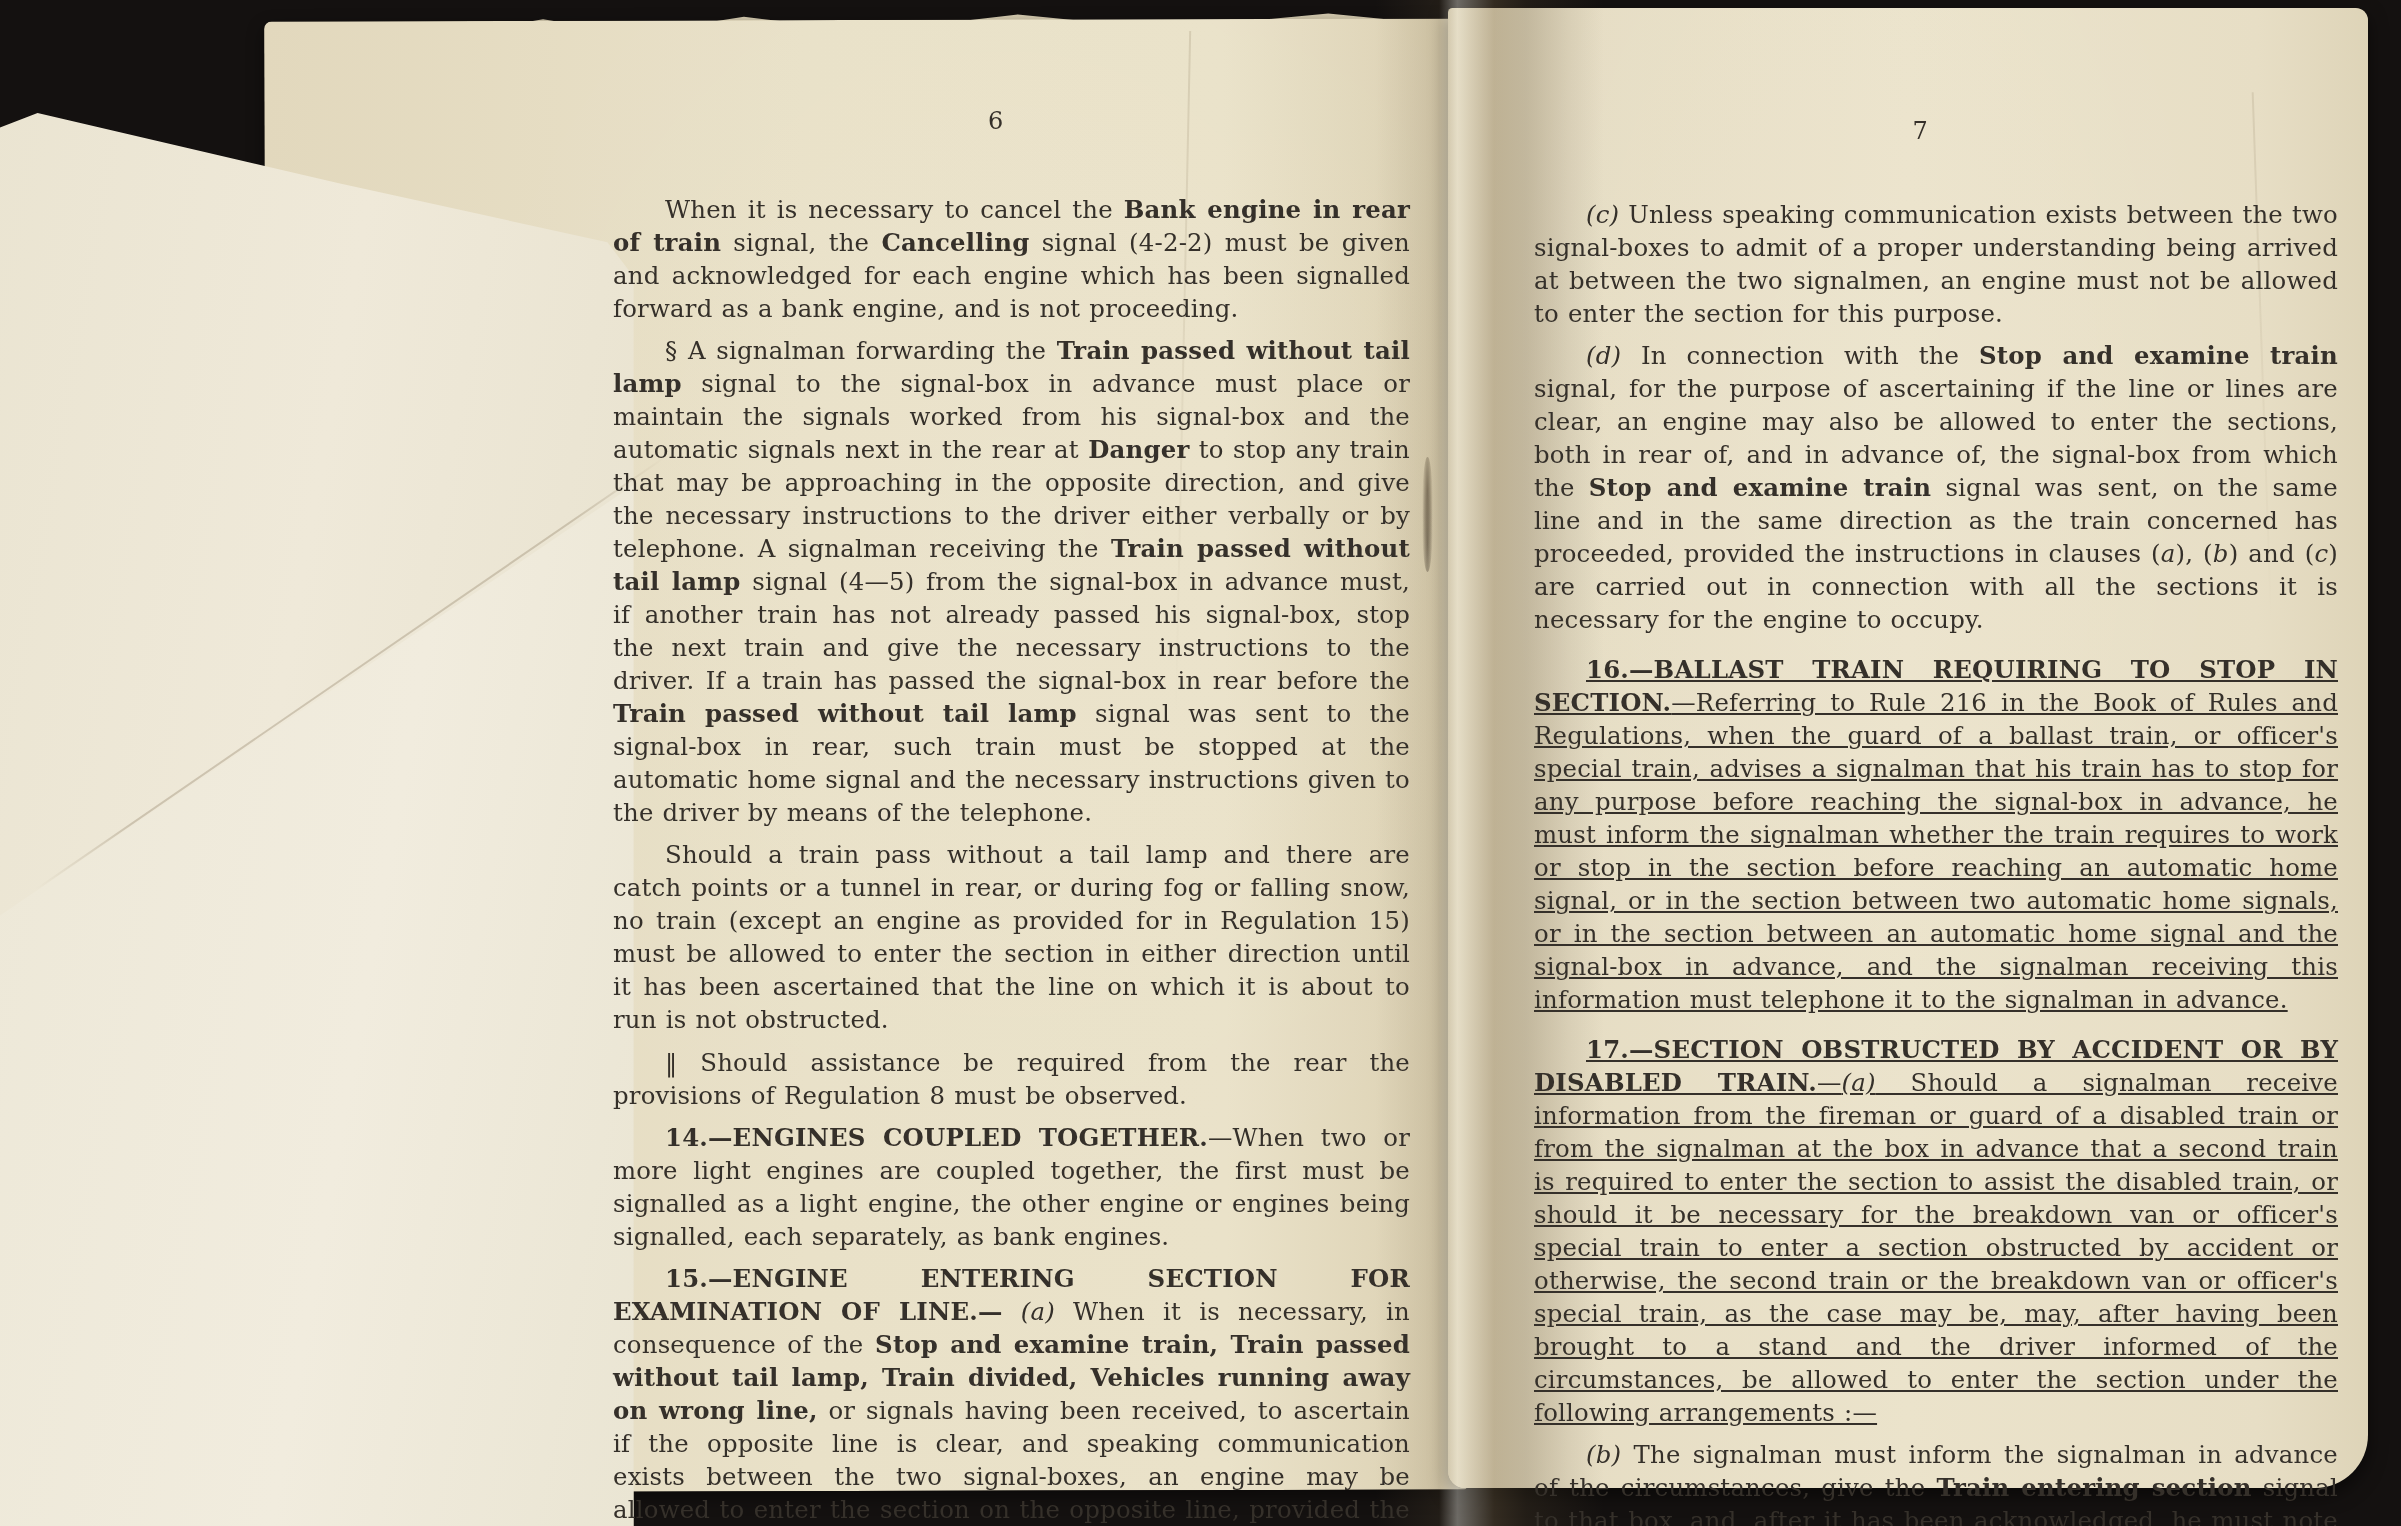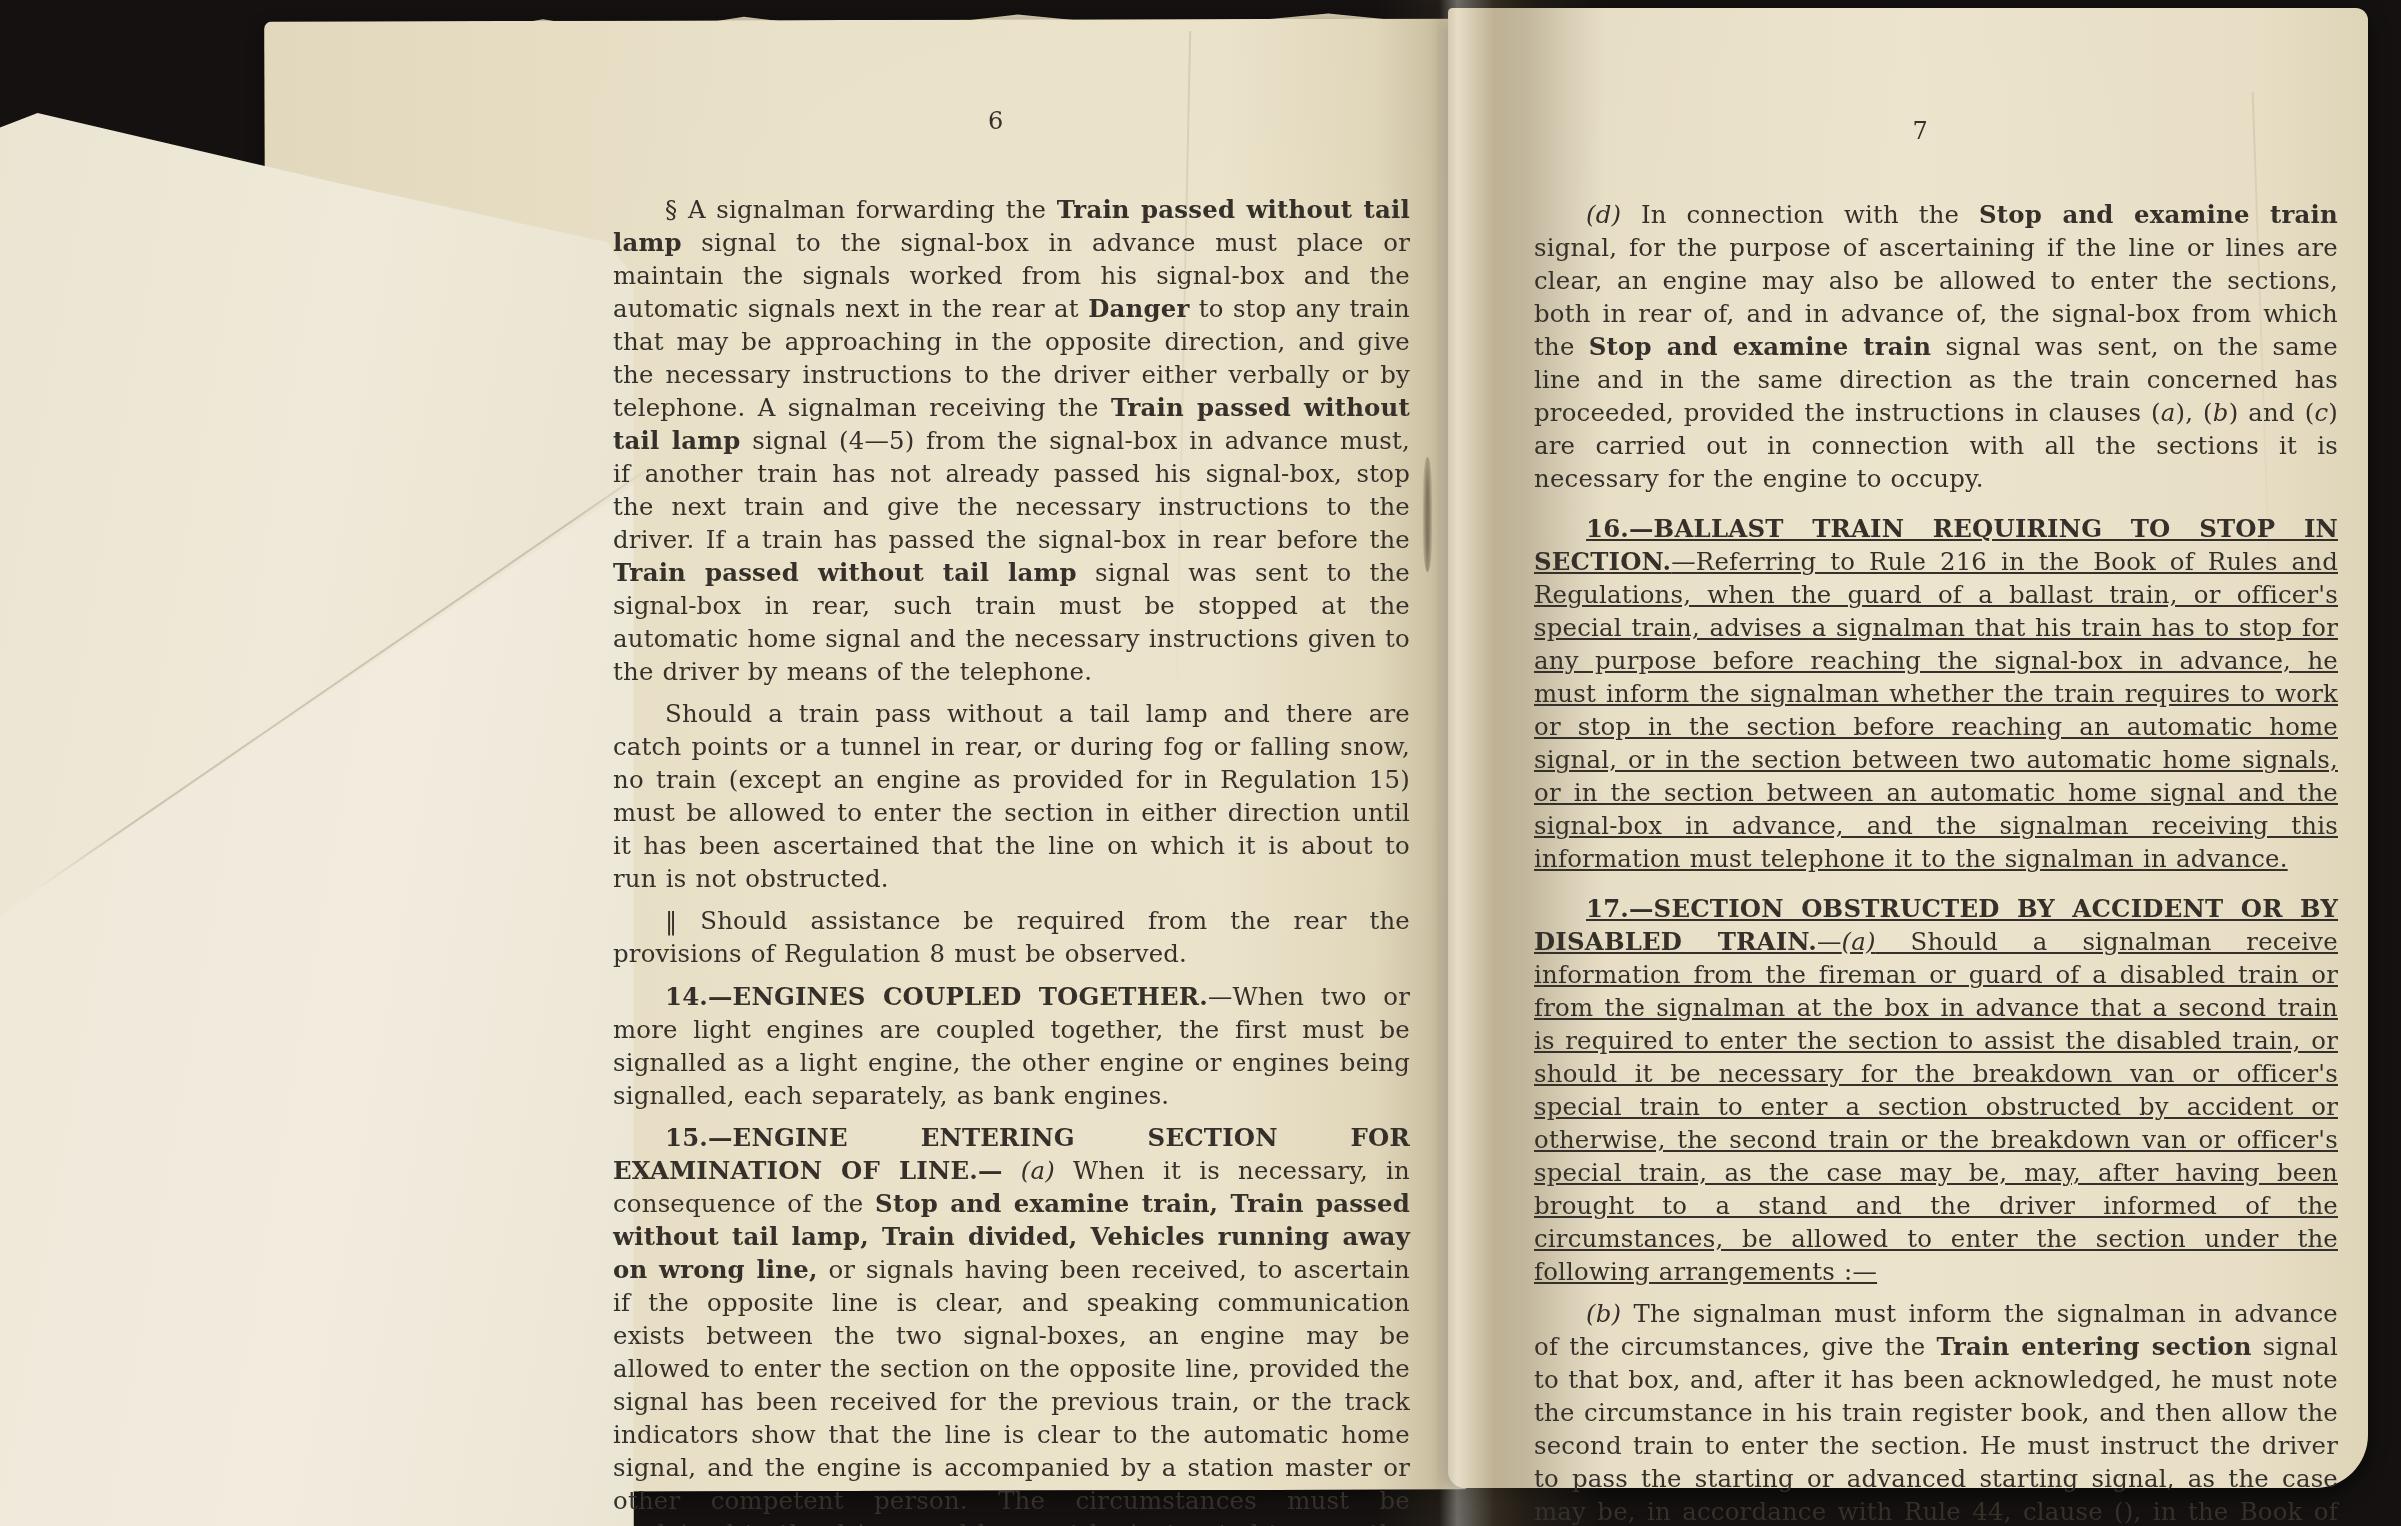--- a/index.html
+++ b/index.html
@@ -118,31 +118,33 @@
 
   <div class="blank-sheet"></div>
   <div class="sheet-seam"></div>
 
   <div class="gutter"></div>
   <div class="gutter-stitch"></div>
 
   <section class="text-col left">
     <div class="page-number">6</div>
     <div class="paragraphs">
+        <p class="para">When it is necessary to cancel the <b>Bank engine in rear of train</b> signal, the <b>Cancelling</b> signal (4-2-2) must be given and acknowledged for each engine which has been signalled forward as a bank engine, and is not proceeding.</p>
         <p class="para">§ A signalman forwarding the <b>Train passed without tail lamp</b> signal to the signal-box in advance must place or maintain the signals worked from his signal-box and the automatic signals next in the rear at <b>Danger</b> to stop any train that may be approaching in the opposite direction, and give the necessary instructions to the driver either verbally or by telephone. A signalman receiving the <b>Train passed without tail lamp</b> signal (4—5) from the signal-box in advance must, if another train has not already passed his signal-box, stop the next train and give the necessary instructions to the driver.  If a train has passed the signal-box in rear before the <b>Train passed without tail lamp</b> signal was sent to the signal-box in rear, such train must be stopped at the automatic home signal and the necessary instructions given to the driver by means of the telephone.</p>
         <p class="para">Should a train pass without a tail lamp and there are catch points or a tunnel in rear, or during fog or falling snow, no train (except an engine as provided for in Regulation 15) must be allowed to enter the section in either direction until it has been ascertained that the line on which it is about to run is not obstructed.</p>
         <p class="para">‖ Should assistance be required from the rear the provisions of Regulation 8 must be observed.</p>
         <p class="para gap-large"><b>14.—ENGINES COUPLED TOGETHER.</b>—When two or more light engines are coupled together, the first must be signalled as a light engine, the other engine or engines being signalled, each separately, as bank engines.</p>
         <p class="para gap-large"><b>15.—ENGINE ENTERING SECTION FOR EXAMINATION OF LINE.—</b> <i>(a)</i> When it is necessary, in consequence of the <b>Stop and examine train, Train passed without tail lamp, Train divided, Vehicles running away on wrong line,</b> or  signals having been received, to ascertain if the opposite line is clear, and speaking communication exists between the two signal-boxes, an engine may be allowed to enter the section on the opposite line, provided the  signal has been received for the previous train, or the track indicators show that the line is clear to the automatic home signal, and the engine is accompanied by a station master or other competent person.  The circumstances must be explained to the driver, and he must be instructed to pass the starting or advanced starting signal, as the case may be, in accordance with Rule 44, clause (), in the Book of Rules and Regulations, and proceed cautiously through the section, prepared to stop short of any obstruction.  Should it be necessary for the engine to proceed beyond an automatic home signal, the signalman in advance may instruct the driver by means of the telephone to pass the signal at  and the driver must continue to proceed cautiously towards the signal-box in advance, prepared to stop short of any obstruction.</p>
       </div>
   </section>
 
   <section class="text-col right">
     <div class="page-number">7</div>
     <div class="paragraphs">
+        <p class="para"><i>(c)</i> Unless speaking communication exists between the two signal-boxes to admit of a proper understanding being arrived at between the two signalmen, an engine must not be allowed to enter the section for this purpose.</p>
         <p class="para"><i>(d)</i> In connection with the <b>Stop and examine train</b> signal, for the purpose of ascertaining if the line or lines are clear, an engine may also be allowed to enter the sections, both in rear of, and in advance of, the signal-box from which the <b>Stop and examine train</b> signal was sent, on the same line and in the same direction as the train concerned has proceeded, provided the instructions in clauses (<i>a</i>), (<i>b</i>) and (<i>c</i>) are carried out in connection with all the sections it is necessary for the engine to occupy.</p>
         <p class="para gap-medium"><b>16.—BALLAST TRAIN REQUIRING TO STOP IN SECTION.</b>—Referring to Rule 216 in the Book of Rules and Regulations, when the guard of a ballast train, or officer's special train, advises a signalman that his train has to stop for any purpose before reaching the signal-box in advance, he must inform the signalman whether the train requires to work or stop in the section before reaching an automatic home signal, or in the section between two automatic home signals, or in the section between an automatic home signal and the signal-box in advance, and the signalman receiving this information must telephone it to the signalman in advance.</p>
         <p class="para gap-medium"><b>17.—SECTION OBSTRUCTED BY ACCIDENT OR BY DISABLED TRAIN.</b>—<i>(a)</i> Should a signalman receive information from the fireman or guard of a disabled train or from the signalman at the box in advance that a second train is required to enter the section to assist the disabled train, or should it be necessary for the breakdown van or officer's special train to enter a section obstructed by accident or otherwise, the second train or the breakdown van or officer's special train, as the case may be, may, after having been brought to a stand and the driver informed of the circumstances, be allowed to enter the section under the following arrangements :—</p>
         <p class="para"><i>(b)</i> The signalman must inform the signalman in advance of the circumstances, give the <b>Train entering section</b> signal to that box, and, after it has been acknowledged, he must note the circumstance in his train register book, and then allow the second train to enter the section.  He must instruct the driver to pass the starting or advanced starting signal, as the case may be, in accordance with Rule 44, clause (), in the Book of Rules and Regulations.  The signalman in advance must also note the circumstance in his train register book, and must not give the  signal until both trains have arrived.  The guard or fireman of the train requiring assistance must ride on the engine of the second train, and point out to the driver the position of the disabled train.  The second train must run at reduced speed, and great caution must be observed by all concerned.</p>
       </div>
   </section>
 
 </div>
 
 

